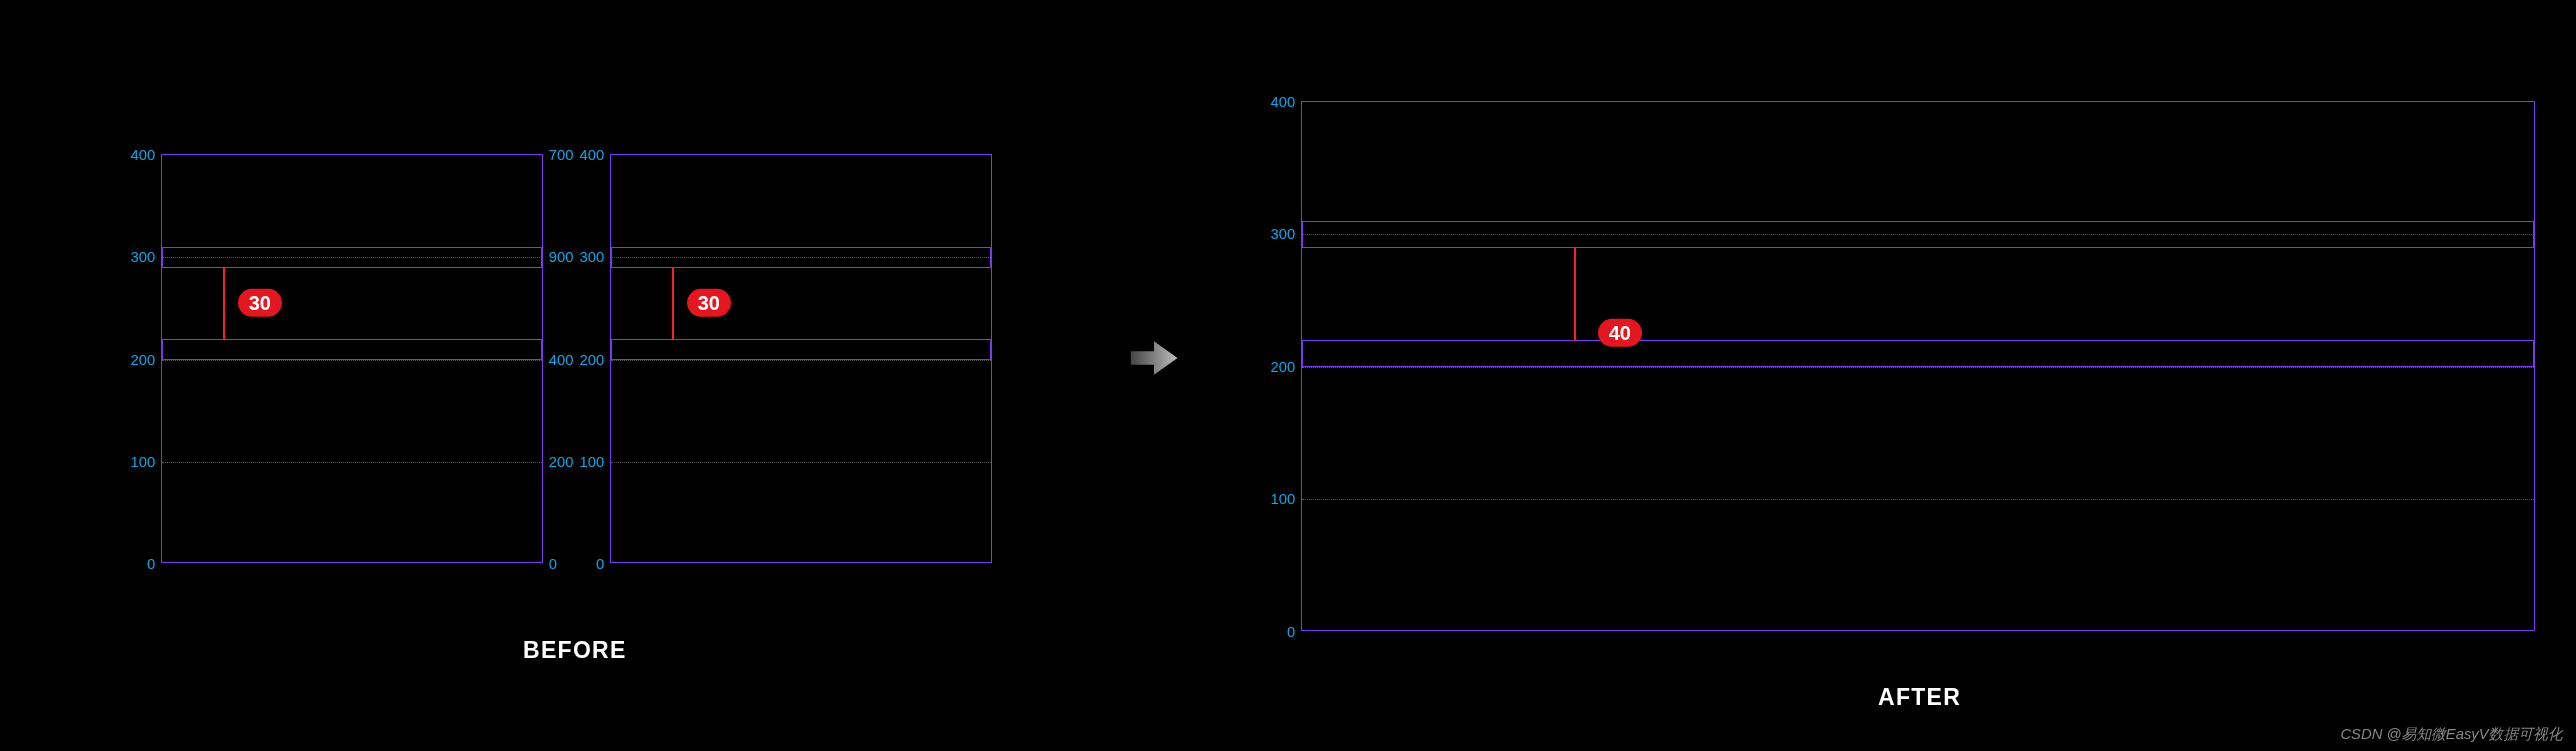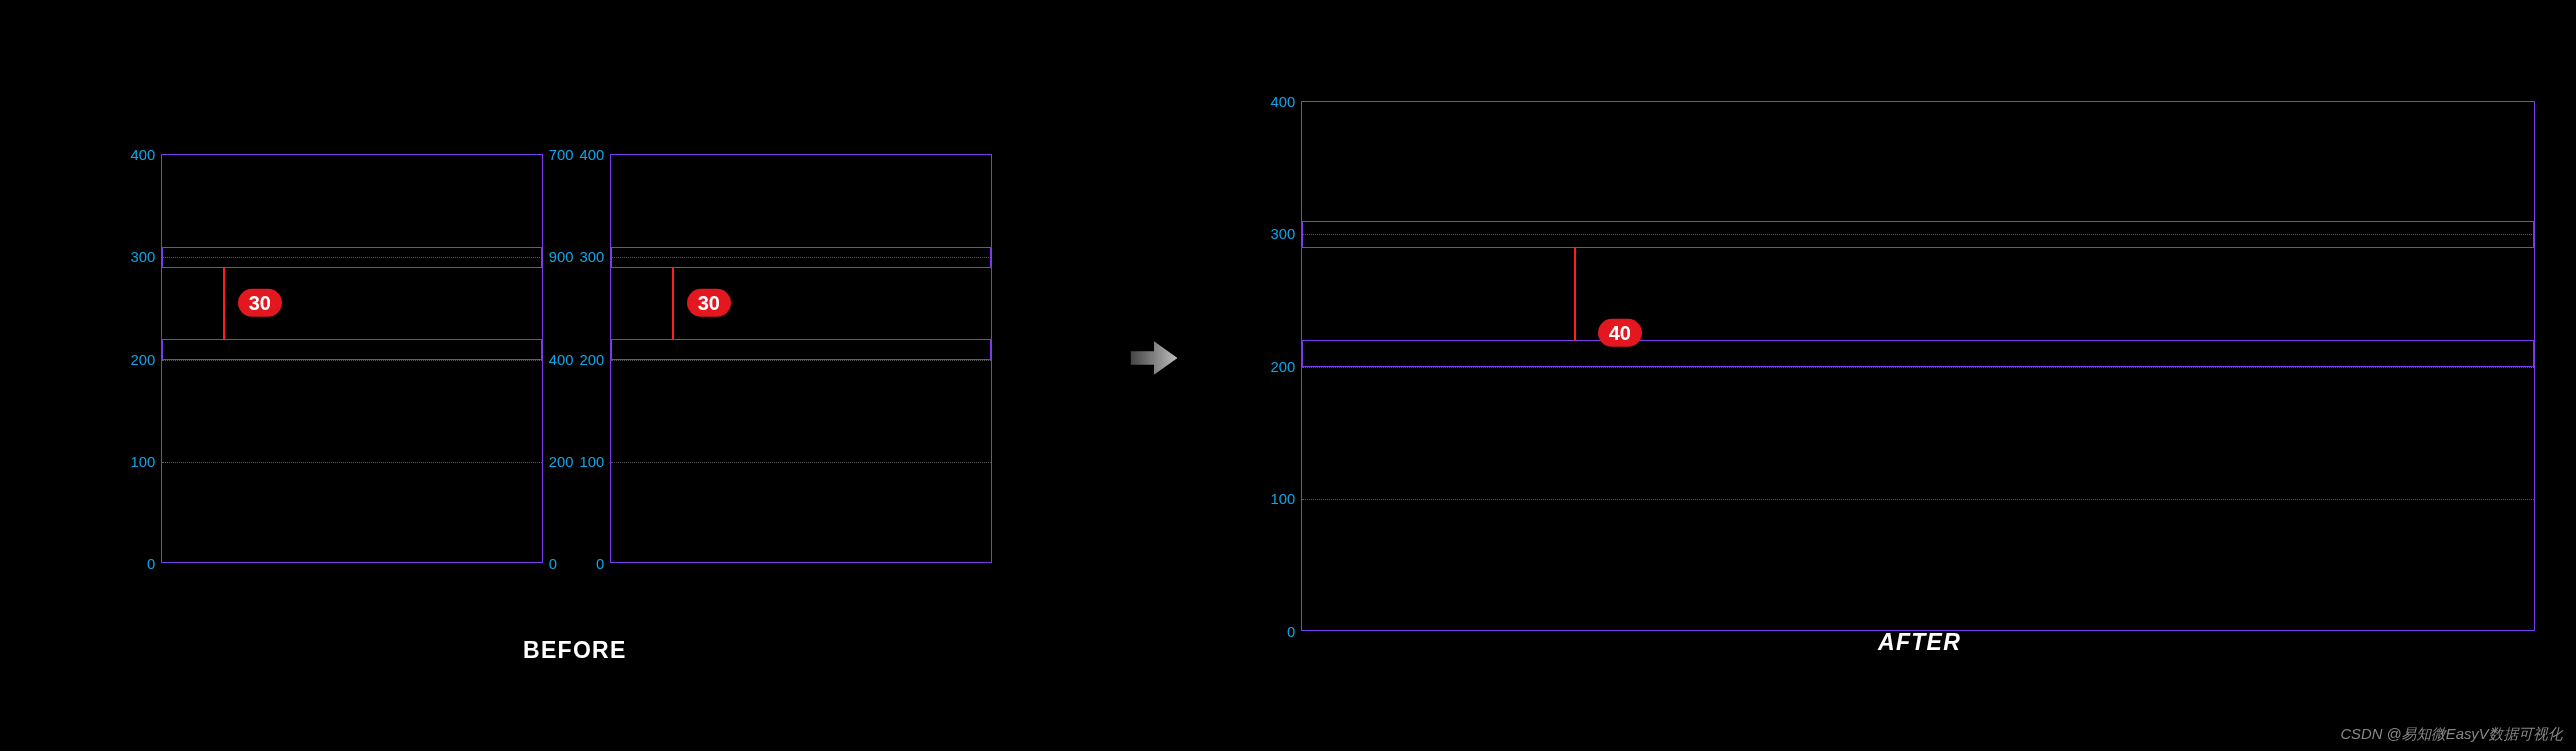--- a/index.html
+++ b/index.html
@@ -124,21 +124,21 @@
       <div class="grid-line" style="top: 265px;"></div>
       <div class="tick-label left-tick" style="top: 265px;">200</div>
       <div class="grid-line" style="top: 132px;"></div>
       <div class="tick-label left-tick" style="top: 132px;">300</div>
       <div class="tick-label left-tick" style="top: 0px;">400</div>
       <div class="purple-box" style="top: 119px; height: 26.5px;"></div>
       <div class="purple-box" style="top: 238px; height: 26.5px;"></div>
       <div class="red-line" style="left: 272px; top: 146px; height: 93px;"></div>
       <div class="red-badge" style="left: 296px; top: 183px; margin-top: 48px;">40</div>
     </div>
-    <div class="caption" style="left: 1878px; top: 629px; font-style: italic;">AFTER</div>
+    <div class="caption" style="left: 1878px; top: 684px;">AFTER</div>
     <div class="arrow" style="left: 1154px; top: 358px;">
       <svg width="47" height="34" viewBox="0 0 70 50">
         <defs>
           <linearGradient id="g" x1="0" x2="1">
             <stop offset="0" stop-color="#555"></stop>
             <stop offset="1" stop-color="#eee"></stop>
           </linearGradient>
         </defs>
         <polygon points="0,15 35,15 35,0 70,25 35,50 35,35 0,35" fill="url(#g)"></polygon>
       </svg>

